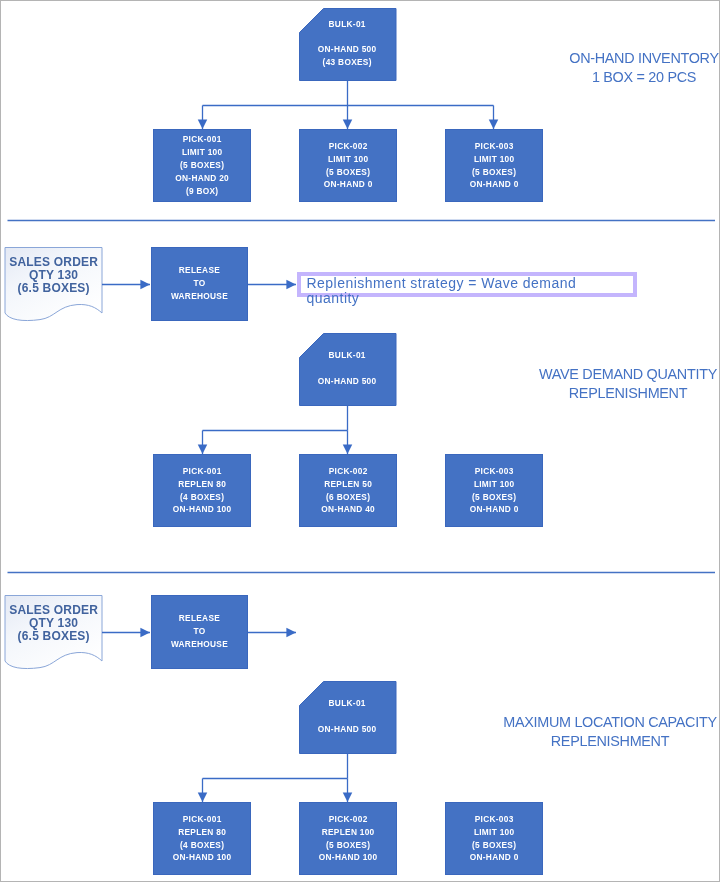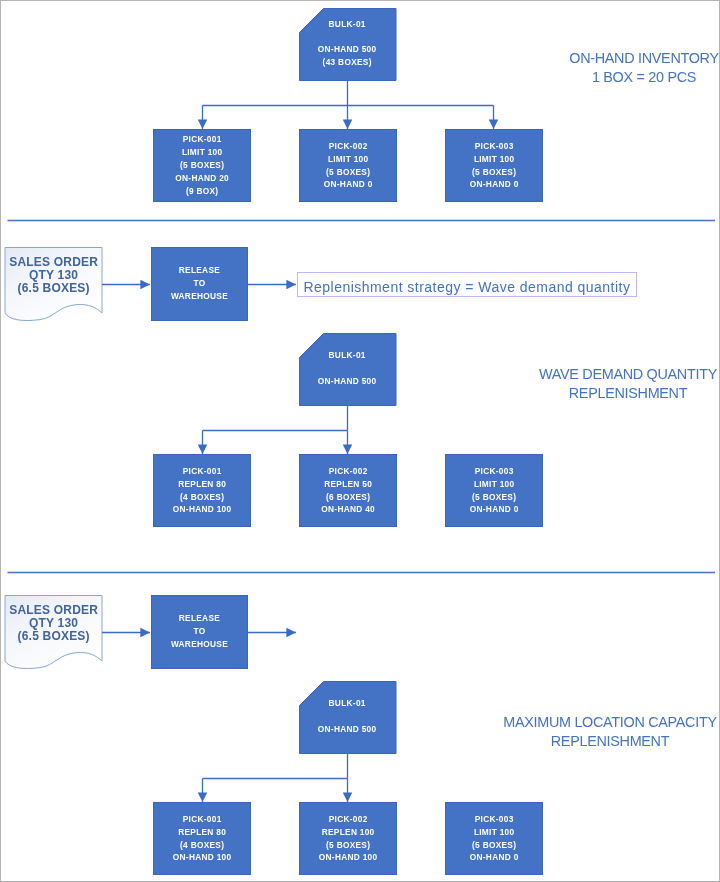--- a/index.html
+++ b/index.html
@@ -16,23 +16,23 @@
         color:#fff;font-size:8.3px;line-height:12.9px;font-weight:700;
         letter-spacing:.3px;text-align:center;text-indent:.3px;}
   .bbox .gap{height:12.9px;}
 
   
   .heading{position:absolute;text-align:center;color:#4472C4;white-space:nowrap;
            font-size:14.4px;letter-spacing:-0.3px;line-height:18.7px;font-weight:400;}
 
   
   .strategy{position:absolute;box-sizing:border-box;background:#FFFFFF;
-            border:1px solid #c4b5fd;color:#4472C4;font-size:14px;
+            border:4px solid #c4b5fd;color:#4472C4;font-size:14px;
             letter-spacing:.47px;line-height:15px;padding-bottom:1px;
-            display:flex;align-items:flex-end;padding-left:6px;}
+            display:flex;align-items:flex-start;padding-left:6px;}
 
   
   .doctext{position:absolute;color:#41639E;font-size:12px;line-height:13.3px;
            font-weight:700;letter-spacing:.2px;text-indent:.3px;text-align:center;}
 </style>
 </head>
 <body>
 
 <div id="page">
 

